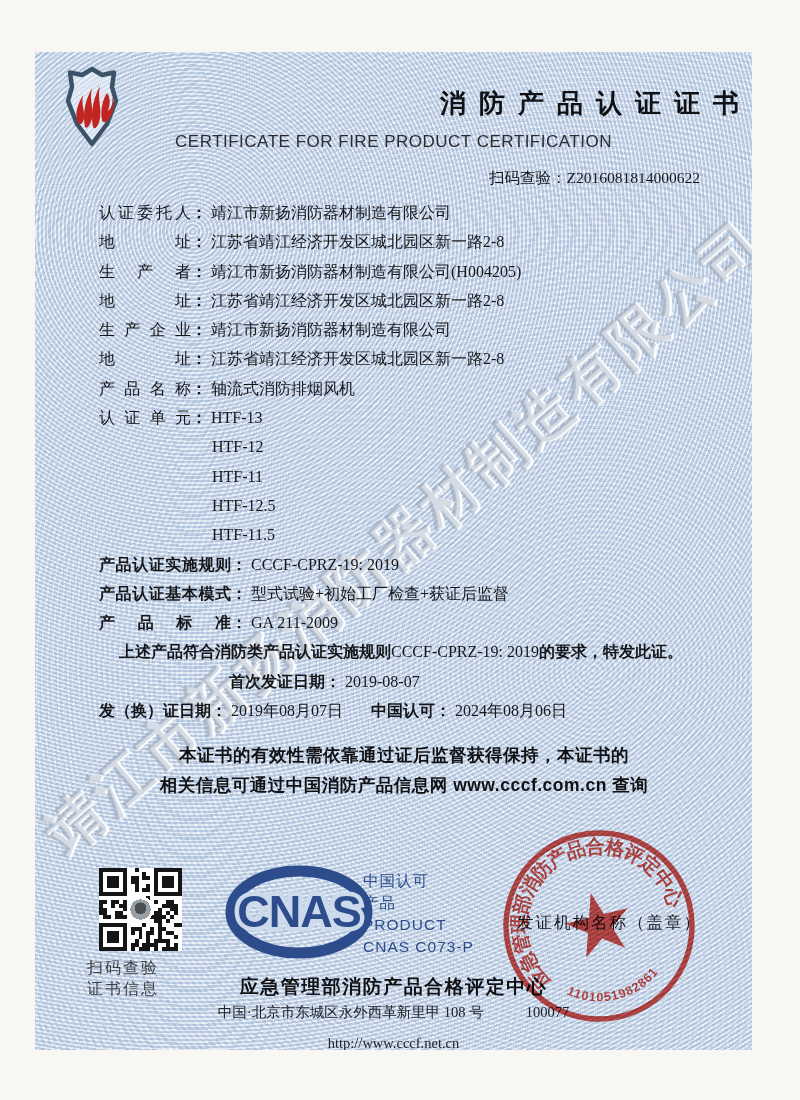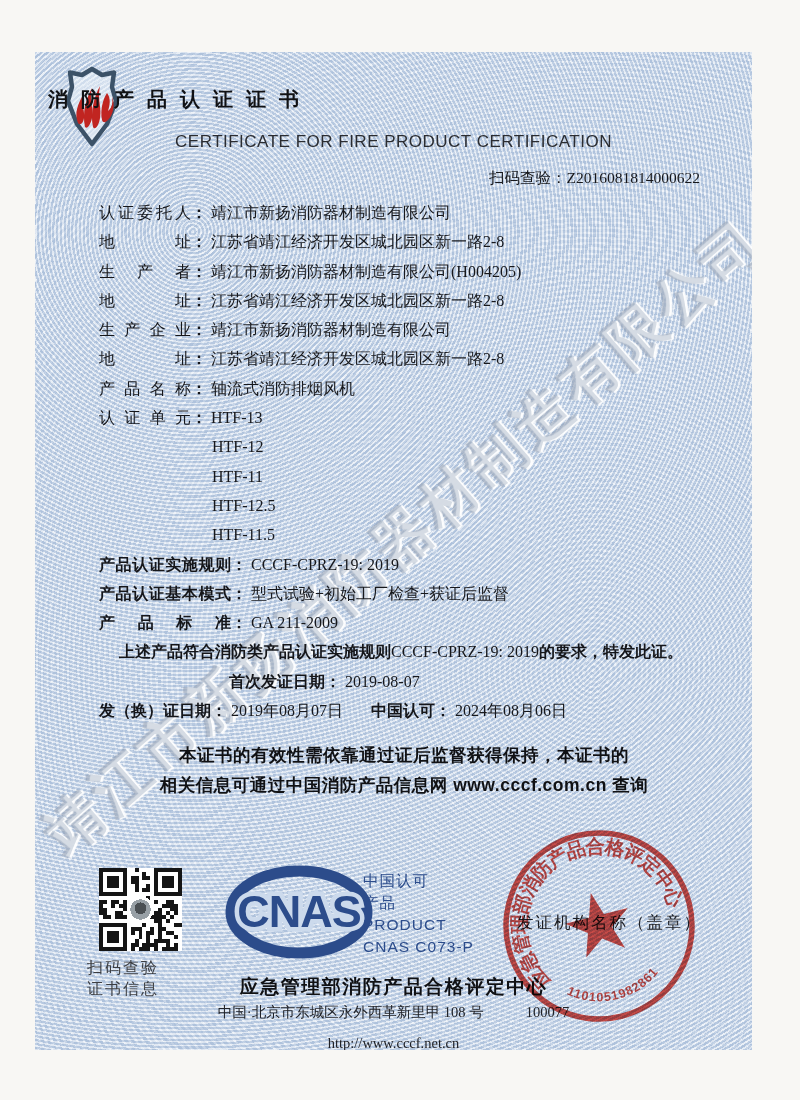--- a/index.html
+++ b/index.html
@@ -31,21 +31,21 @@
     font-family:"Liberation Serif", serif;
     font-size:58px; font-weight:700; letter-spacing:4px;
     color:rgba(178,190,206,0.52);
     text-shadow:2px 2px 1px rgba(255,255,255,0.95), -1px -1px 1px rgba(130,142,162,0.45);
     white-space:nowrap; pointer-events:none;
   }
   
   .logo { position:absolute; left:22px; top:14px; width:70px; height:84px; }
   .title {
     position:absolute; left:0; top:34px; width:100%;
-    text-align:left; font-size:20px; font-weight:700;
+    text-align:right; font-size:26px; font-weight:700;
     letter-spacing:13px; text-indent:13px;
     font-family:"Liberation Serif", serif; color:#101114;
   }
   .subtitle {
     position:absolute; left:0; top:80px; width:100%;
     text-align:center; font-size:17px; letter-spacing:0.5px;
     color:#2a2c31; font-family:"Liberation Sans", sans-serif;
   }
   .certno {
     position:absolute; right:52px; top:116px;

